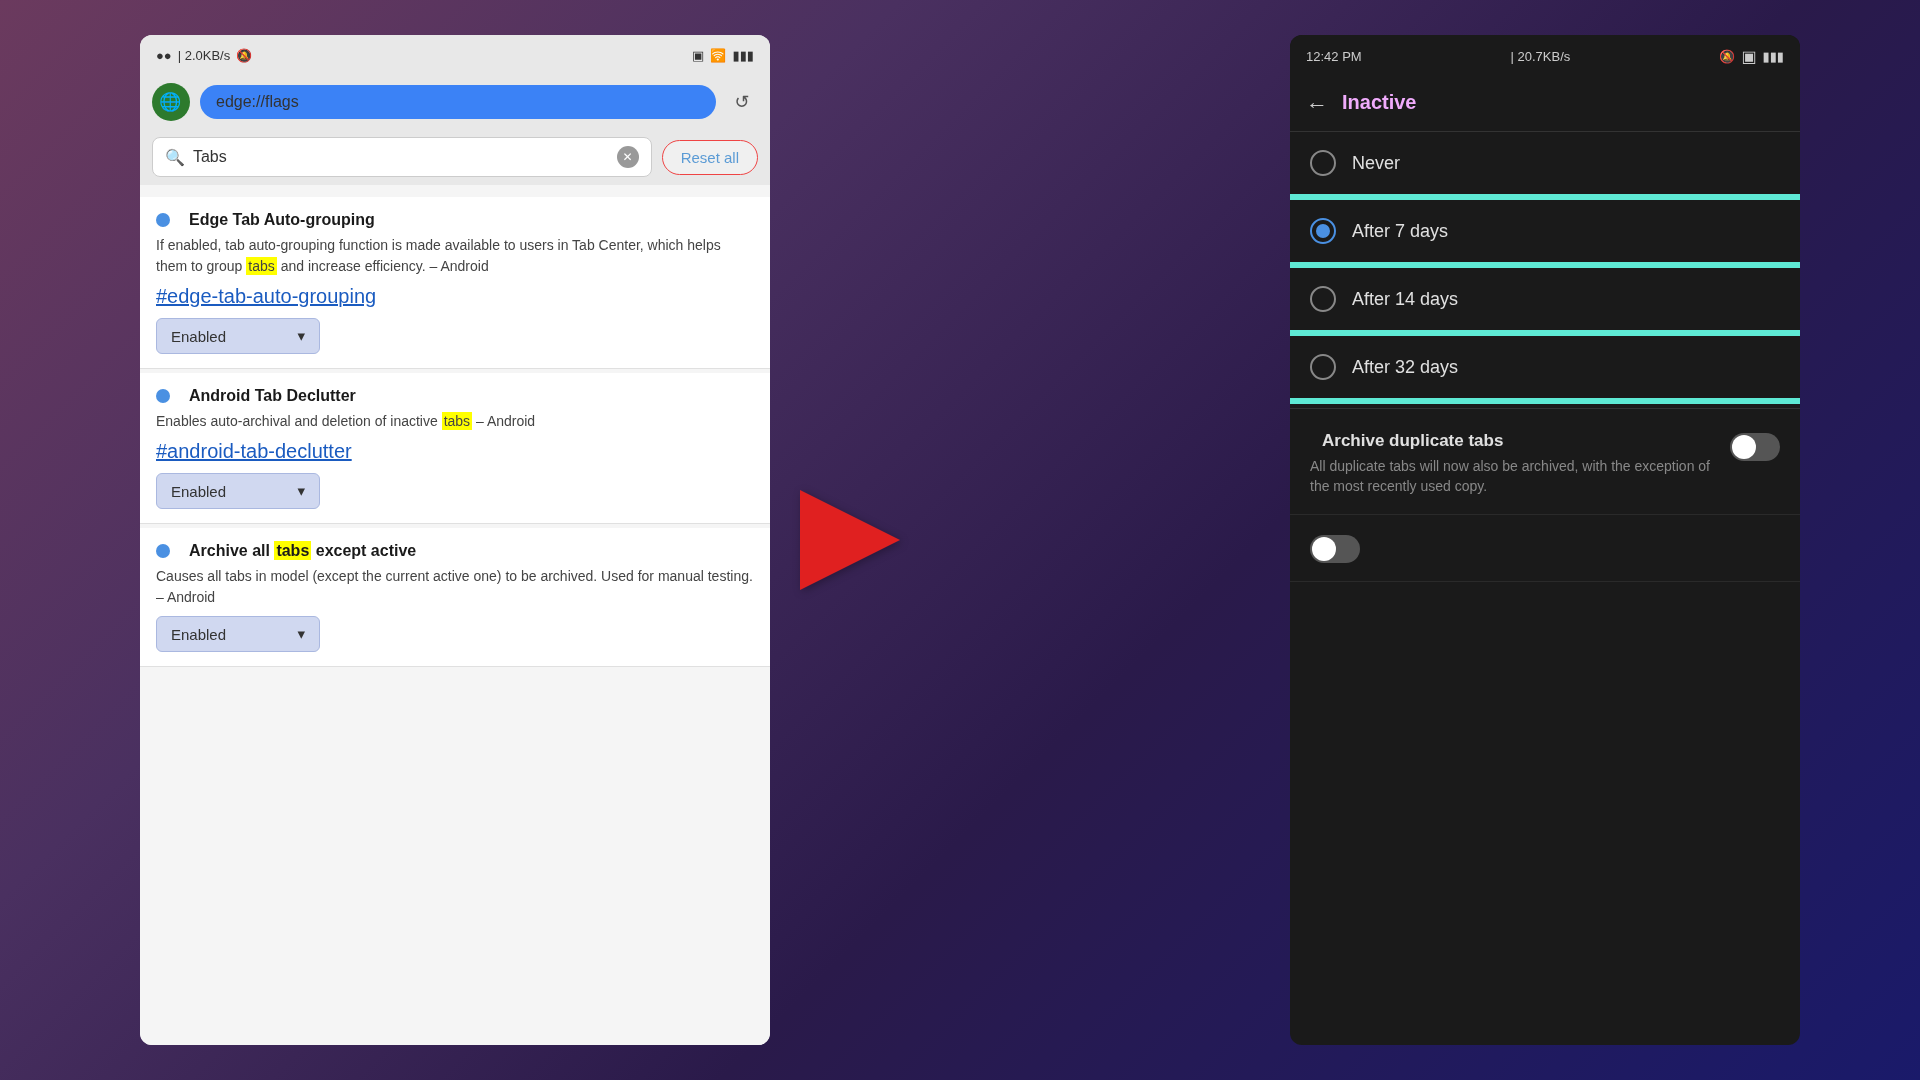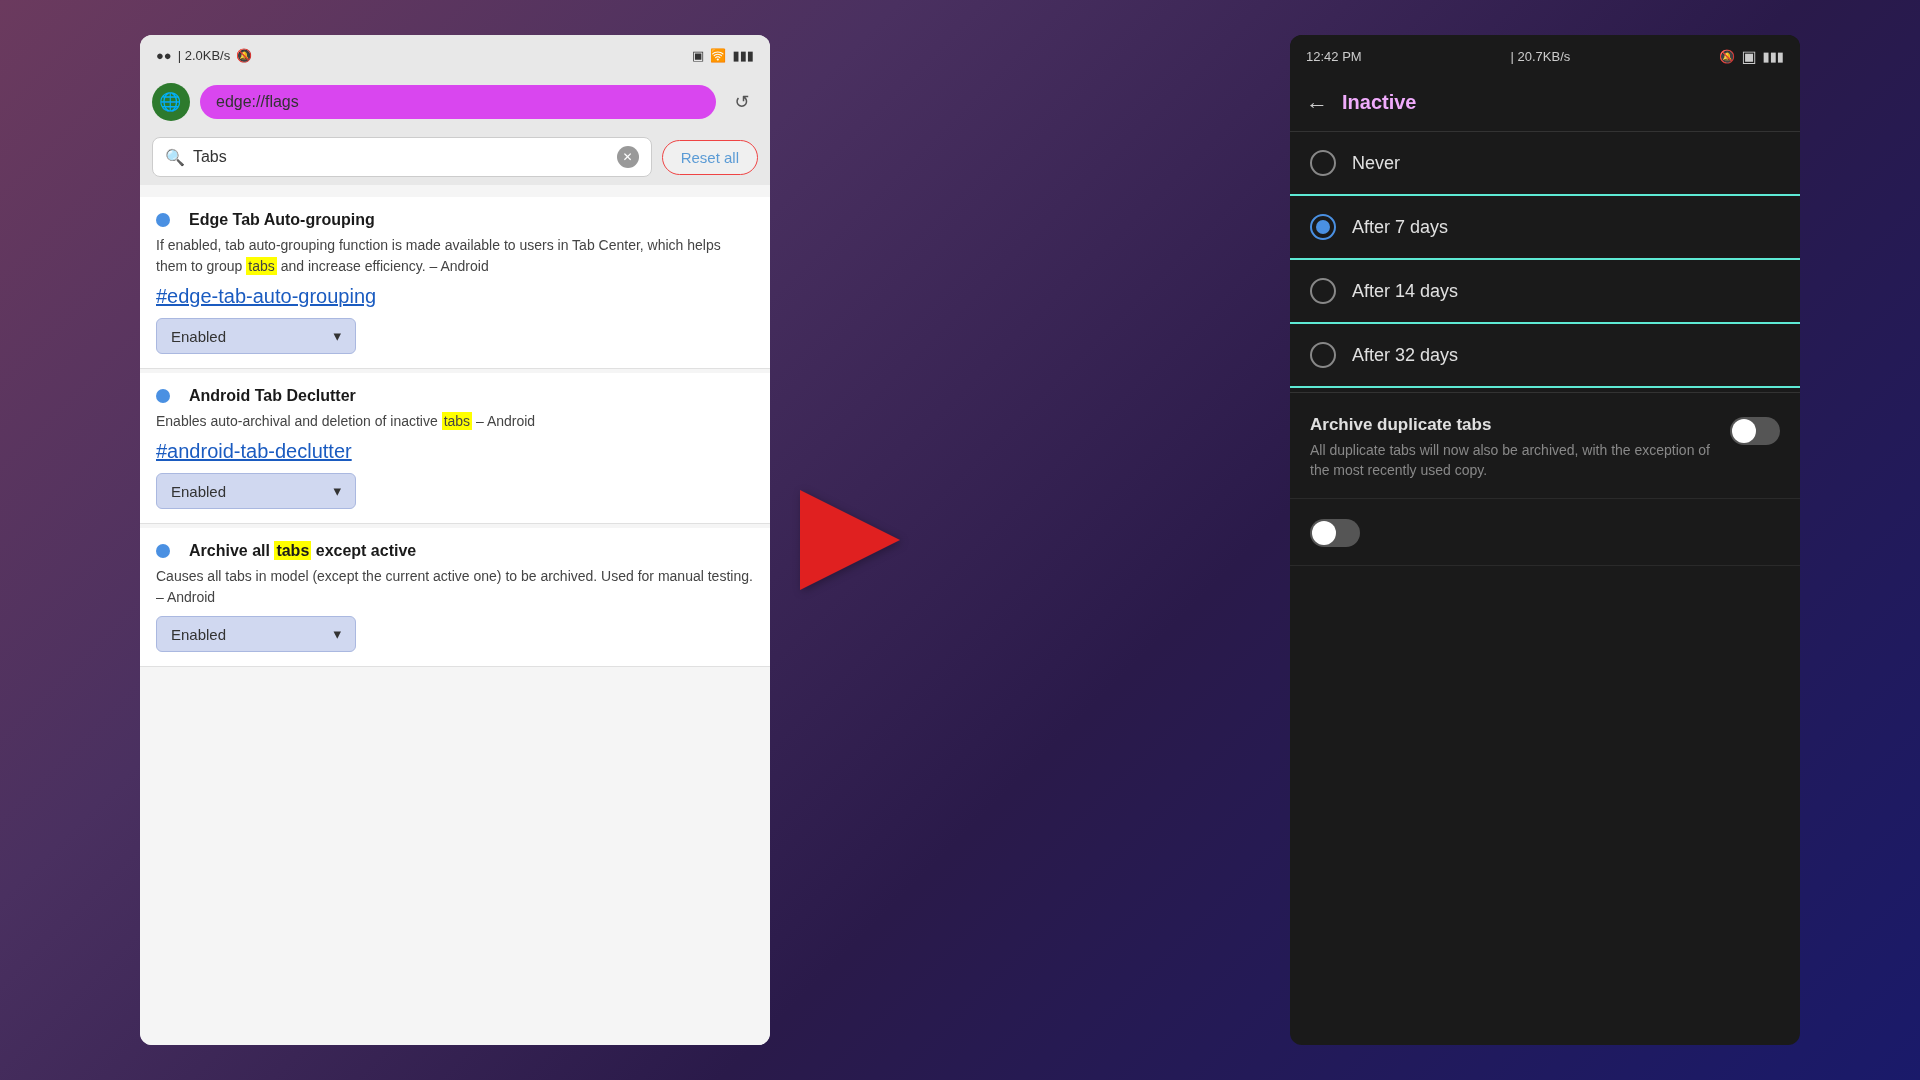--- a/index.html
+++ b/index.html
@@ -76,21 +76,21 @@
       background: #2d7a2d;
       display: flex;
       align-items: center;
       justify-content: center;
       font-size: 18px;
       color: white;
     }
 
     .address-input {
       flex: 1;
-      background: #d946ef;
+      background: #3b82f6;
       border: none;
       border-radius: 22px;
       padding: 8px 16px;
       font-size: 16px;
       color: #333;
       outline: none;
     }
 
     .reload-btn {
       width: 32px;
@@ -203,21 +203,21 @@
 
     .flag-link {
       color: #1a5bc0;
       font-size: 20px;
       text-decoration: underline;
       display: block;
       margin-bottom: 10px;
     }
 
     .flag-dropdown {
-      width: 200px;
+      width: 164px;
       background: #d0d8f0;
       border: 1px solid #aab8e0;
       border-radius: 6px;
       padding: 8px 14px;
       display: flex;
       align-items: center;
       justify-content: space-between;
       cursor: pointer;
       font-size: 15px;
       color: #333;
@@ -294,21 +294,21 @@
 
     .radio-options {
       padding: 0;
     }
 
     .radio-item {
       display: flex;
       align-items: center;
       gap: 16px;
       padding: 18px 20px;
-      border-bottom: 2px solid #5eead4;
+      border-bottom: 6px solid #5eead4;
     }
 
     .radio-circle {
       width: 26px;
       height: 26px;
       border-radius: 50%;
       border: 2px solid #888;
       display: flex;
       align-items: center;
       justify-content: center;
@@ -348,20 +348,21 @@
 
     .toggle-text {
       flex: 1;
     }
 
     .toggle-section-title {
       font-size: 17px;
       font-weight: 600;
       color: #e0e0e0;
       margin-bottom: 6px;
+      margin-left: 12px;
     }
 
     .toggle-section-desc {
       font-size: 14px;
       color: #888;
       line-height: 1.4;
     }
 
     .toggle-switch {
       width: 50px;

